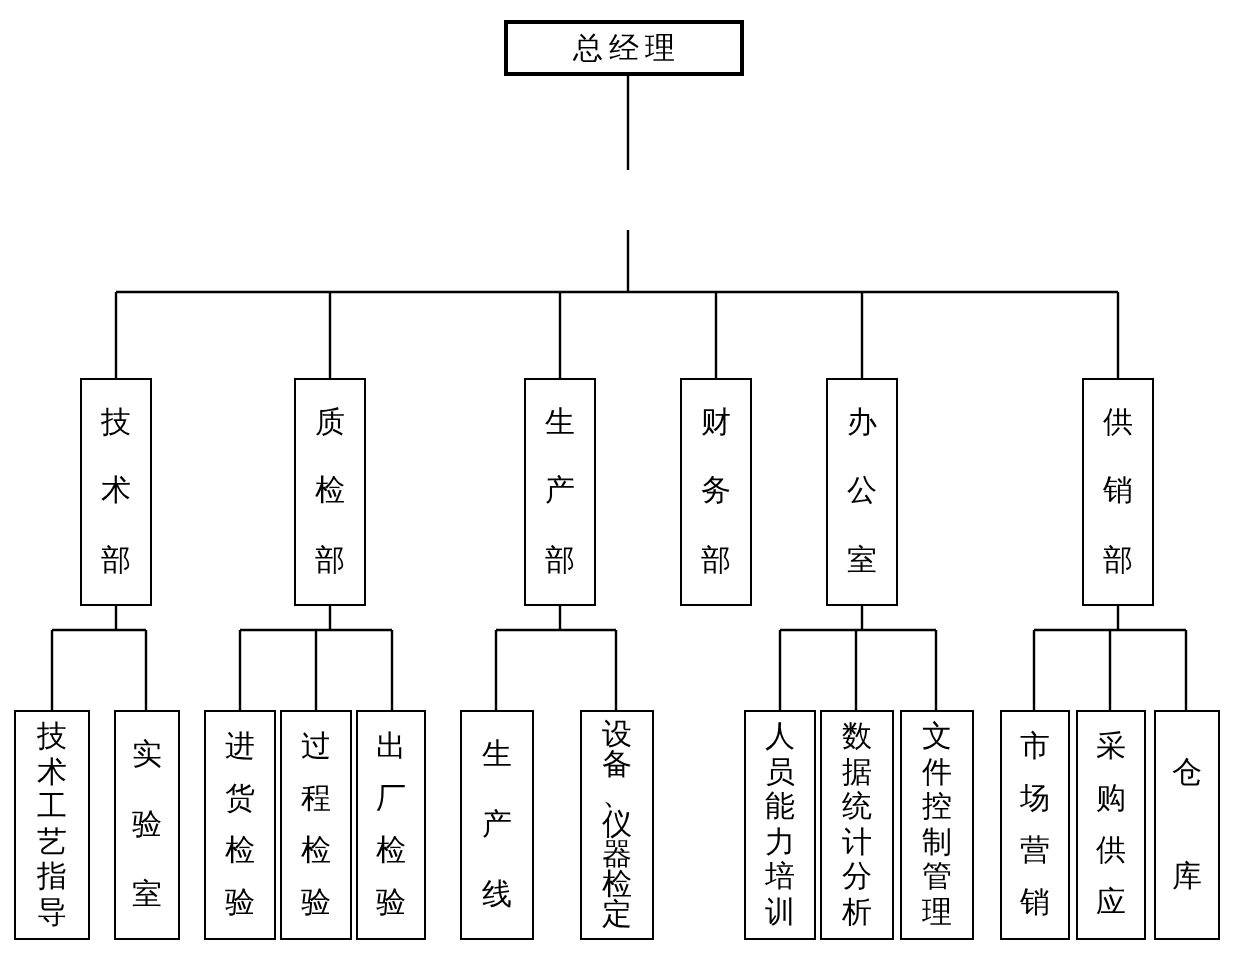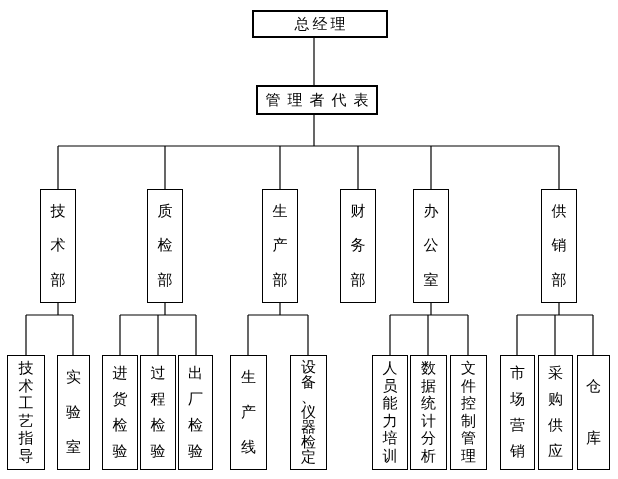--- a/index.html
+++ b/index.html
@@ -94,23 +94,22 @@
       <line x1="468" y1="315" x2="468" y2="355"></line>
 
       <line x1="559" y1="303" x2="559" y2="315"></line>
       <line x1="517" y1="315" x2="593" y2="315"></line>
       <line x1="517" y1="315" x2="517" y2="355"></line>
       <line x1="555" y1="315" x2="555" y2="355"></line>
       <line x1="593" y1="315" x2="593" y2="355"></line>
     </g>
   </svg>
 
-  <div class="node hnode root-node" style="left:252px; top:10px; width:136px; height:28px;">总经理</div>
-
-  <div class="node hnode rep-node" style="left:256px; top:85px; width:122px; height:30px;">管理者代表</div>
+  <div class="node hnode root-node" style="left:252px; top:10px; width:120px; height:28px;">总经理</div>
+
 
   <div class="node vnode" style="left:40px;  top:189px; width:36px; height:114px;">
       <span>技</span>
       <span>术</span>
       <span>部</span>
     </div>
   <div class="node vnode" style="left:147px; top:189px; width:36px; height:114px;">
       <span>质</span>
       <span>检</span>
       <span>部</span>

